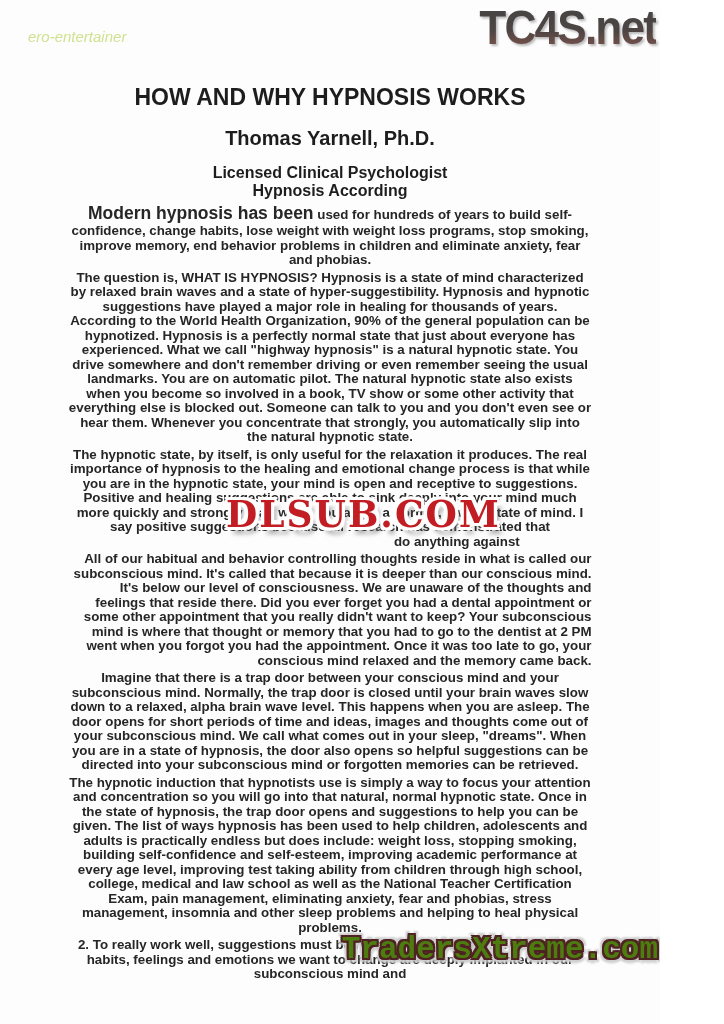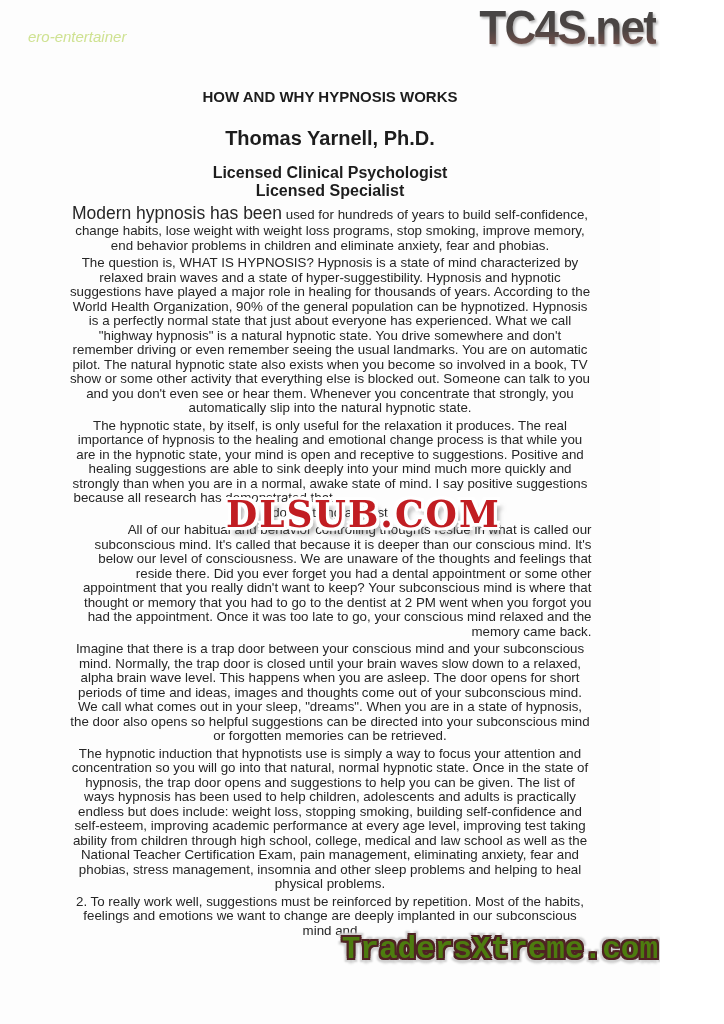--- a/index.html
+++ b/index.html
@@ -38,21 +38,21 @@
     position:relative;
     width:523px;
     margin:0 auto;
     padding-top:84px;
     font-size:13.33px;
     line-height:14.5px;
   }
   .title{
     margin:0;
     text-align:center;
-    font-size:15px;
+    font-size:23px;
     line-height:26px;
     font-weight:bold;
     color:#1d1d1d;
   }
   .author{
     margin:20px 0 0 0;
     text-align:center;
     font-size:20px;
     line-height:17px;
     font-weight:bold;
@@ -62,20 +62,21 @@
     margin:17px 0 4px 0;
     text-align:center;
     font-size:16px;
     line-height:17.5px;
     font-weight:bold;
     color:#1d1d1d;
   }
   .para{
     margin:3px 0 0 0;
     text-align:center;
+    font-weight:bold;
   }
   .para.left{text-align:right;}
   .lead{
     font-size:17.5px;
     line-height:21px;
   }
   .gap{
     display:inline-block;
     width:250px;
     height:1px;
@@ -125,21 +126,21 @@
   <div class="logo-tc4s">TC4S.net</div>
 
   <main class="doc">
 
     <h1 class="title">HOW AND WHY HYPNOSIS WORKS</h1>
 
     <div class="author">Thomas Yarnell, Ph.D.</div>
 
     <div class="creds">
       <div>Licensed Clinical Psychologist</div>
-      <div>Licensed Specialist</div>
+      <div>Hypnosis According</div>
     </div>
 
     <p class="para"><span class="lead">Modern hypnosis has been</span><span> used for hundreds of years to build self-confidence, change habits, lose weight with weight loss programs, stop smoking, improve memory, end behavior problems in children and eliminate anxiety, fear and phobias.</span></p>
 
     <p class="para">The question is, WHAT IS HYPNOSIS? Hypnosis is a state of mind characterized by relaxed brain waves and a state of hyper-suggestibility. Hypnosis and hypnotic suggestions have played a major role in healing for thousands of years. According to the World Health Organization, 90% of the general population can be hypnotized. Hypnosis is a perfectly normal state that just about everyone has experienced. What we call "highway hypnosis" is a natural hypnotic state. You drive somewhere and don't remember driving or even remember seeing the usual landmarks. You are on automatic pilot. The natural hypnotic state also exists when you become so involved in a book, TV show or some other activity that everything else is blocked out. Someone can talk to you and you don't even see or hear them. Whenever you concentrate that strongly, you automatically slip into the natural hypnotic state.</p>
 
     <p class="para"><span>The hypnotic state, by itself, is only useful for the relaxation it produces. The real importance of hypnosis to the healing and emotional change process is that while you are in the hypnotic state, your mind is open and receptive to suggestions. Positive and healing suggestions are able to sink deeply into your mind much more quickly and strongly than when you are in a normal, awake state of mind. I say positive suggestions because all research has demonstrated that</span> <span class="gap"></span> <span>do anything against</span></p>
 
     <p class="para left">All of our habitual and behavior controlling thoughts reside in what is called our subconscious mind. It's called that because it is deeper than our conscious mind. It's below our level of consciousness. We are unaware of the thoughts and feelings that reside there. Did you ever forget you had a dental appointment or some other appointment that you really didn't want to keep? Your subconscious mind is where that thought or memory that you had to go to the dentist at 2 PM went when you forgot you had the appointment. Once it was too late to go, your conscious mind relaxed and the memory came back.</p>
 

